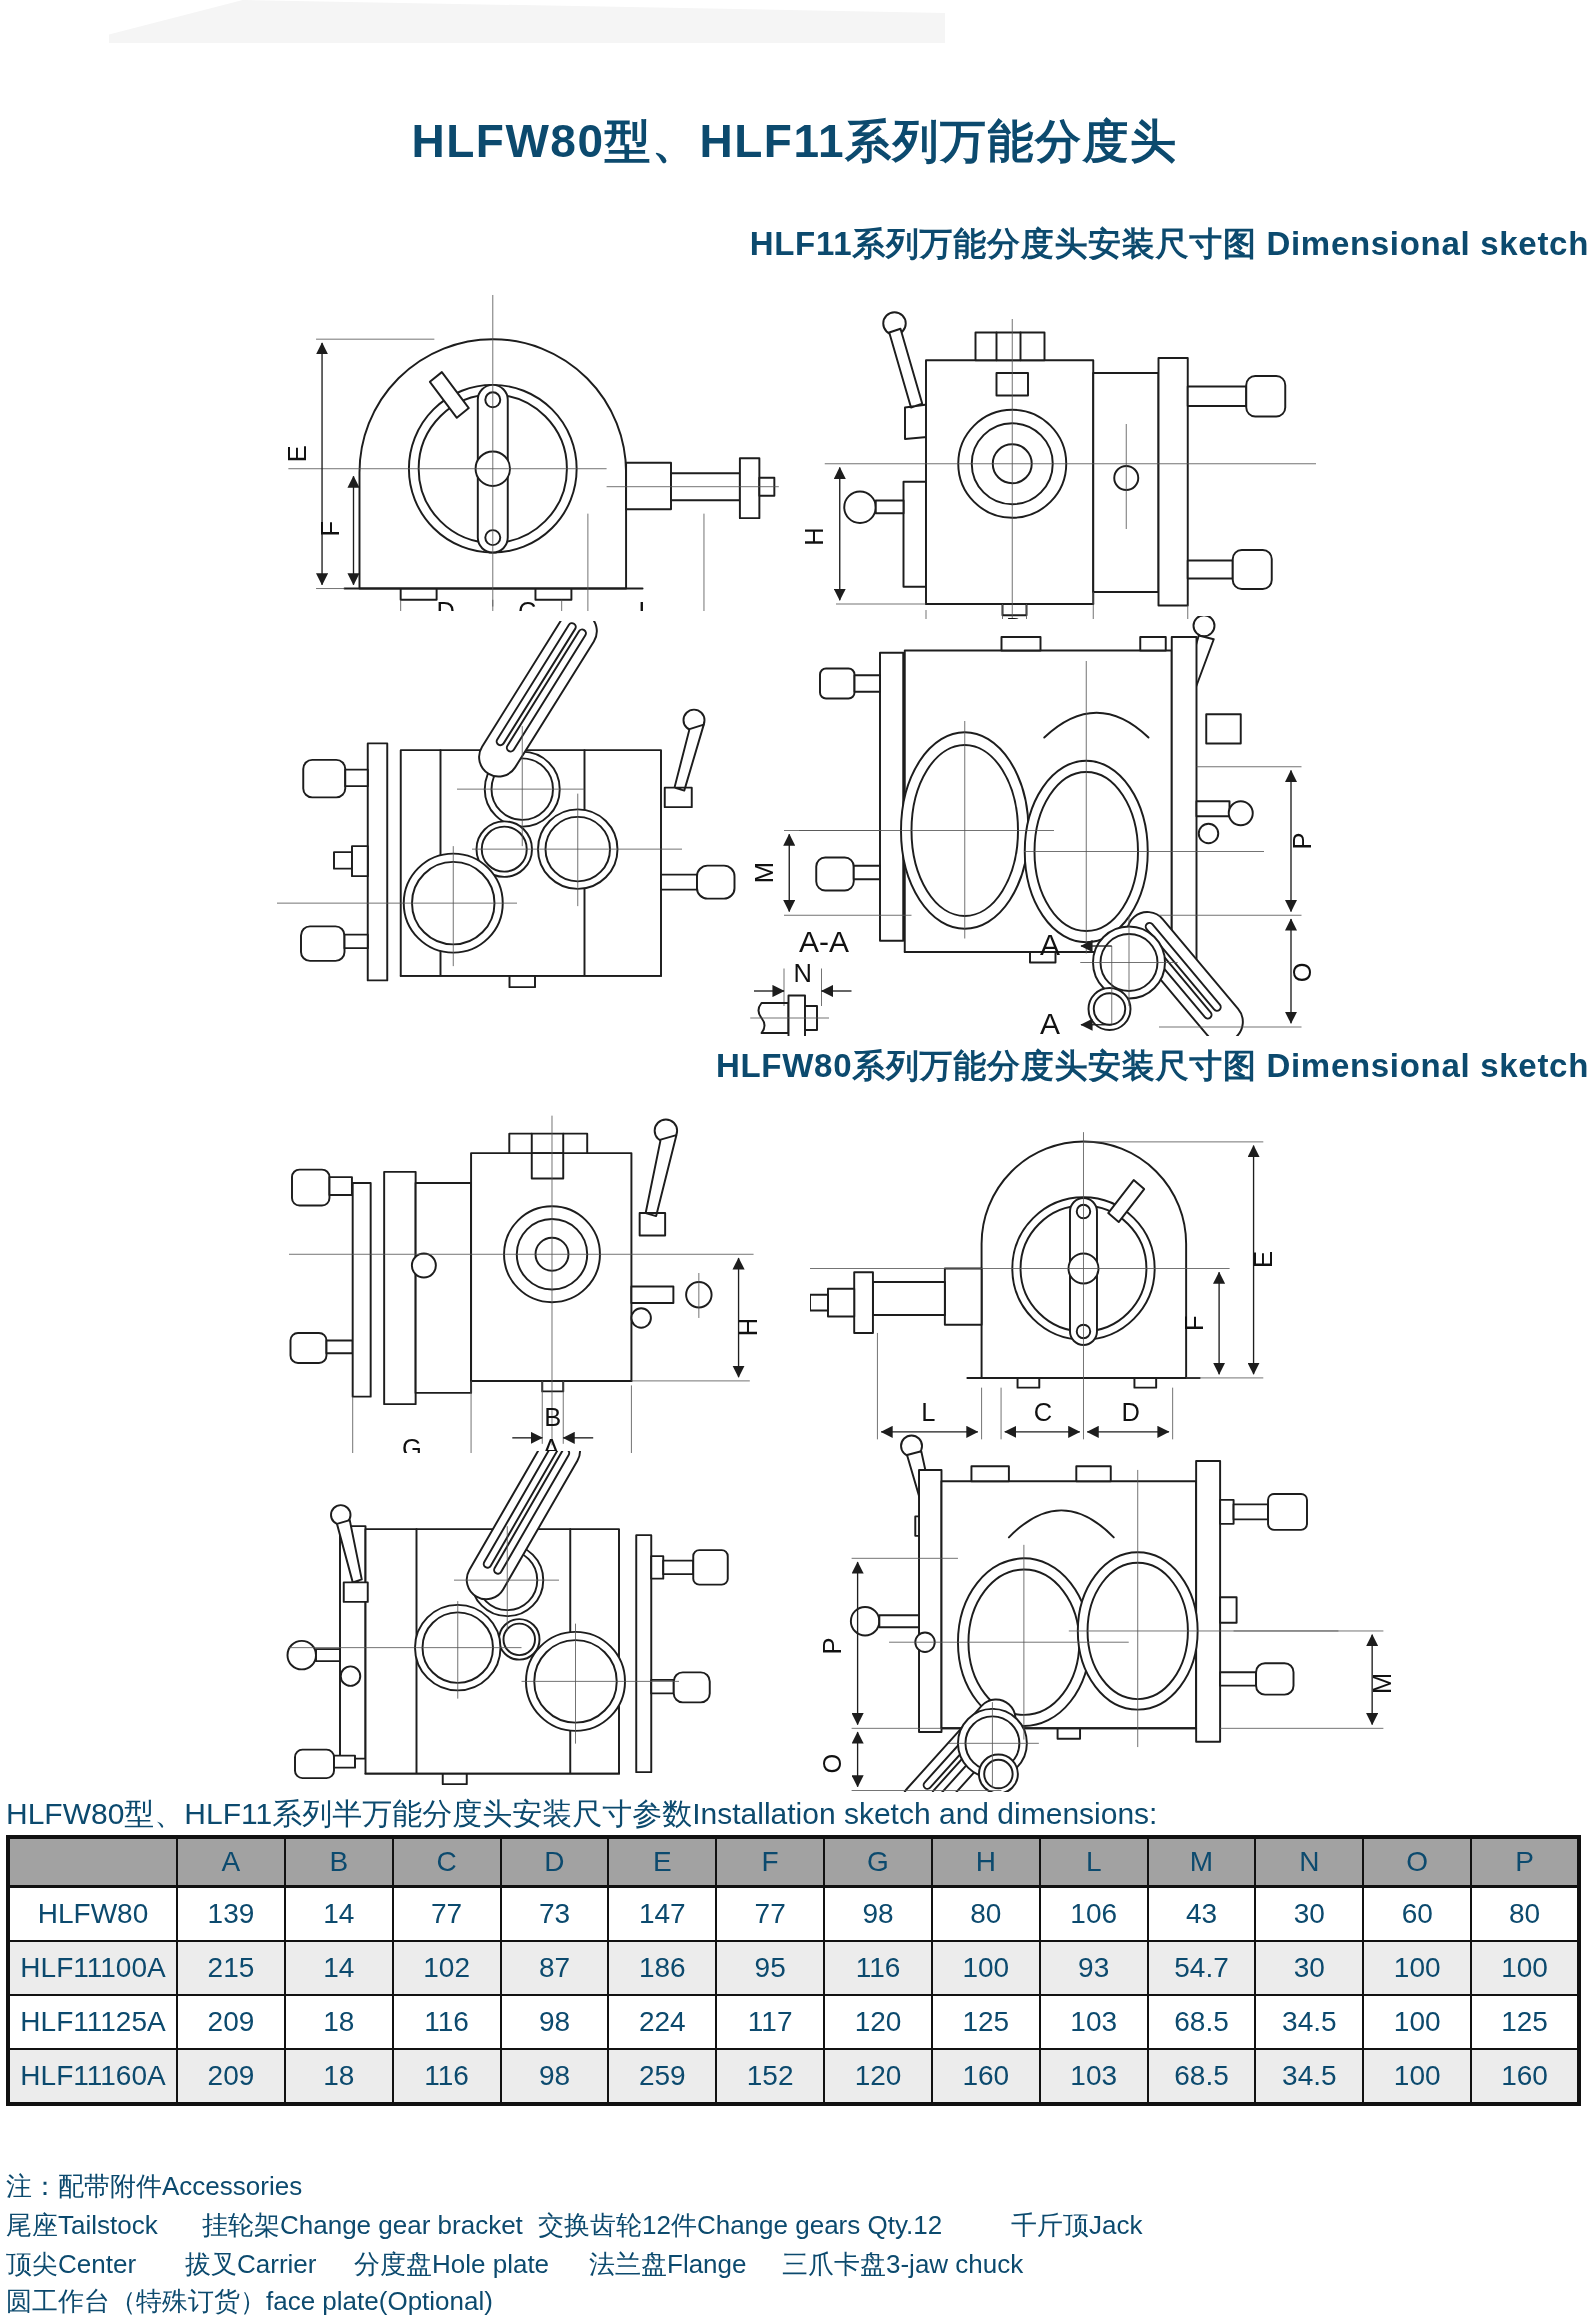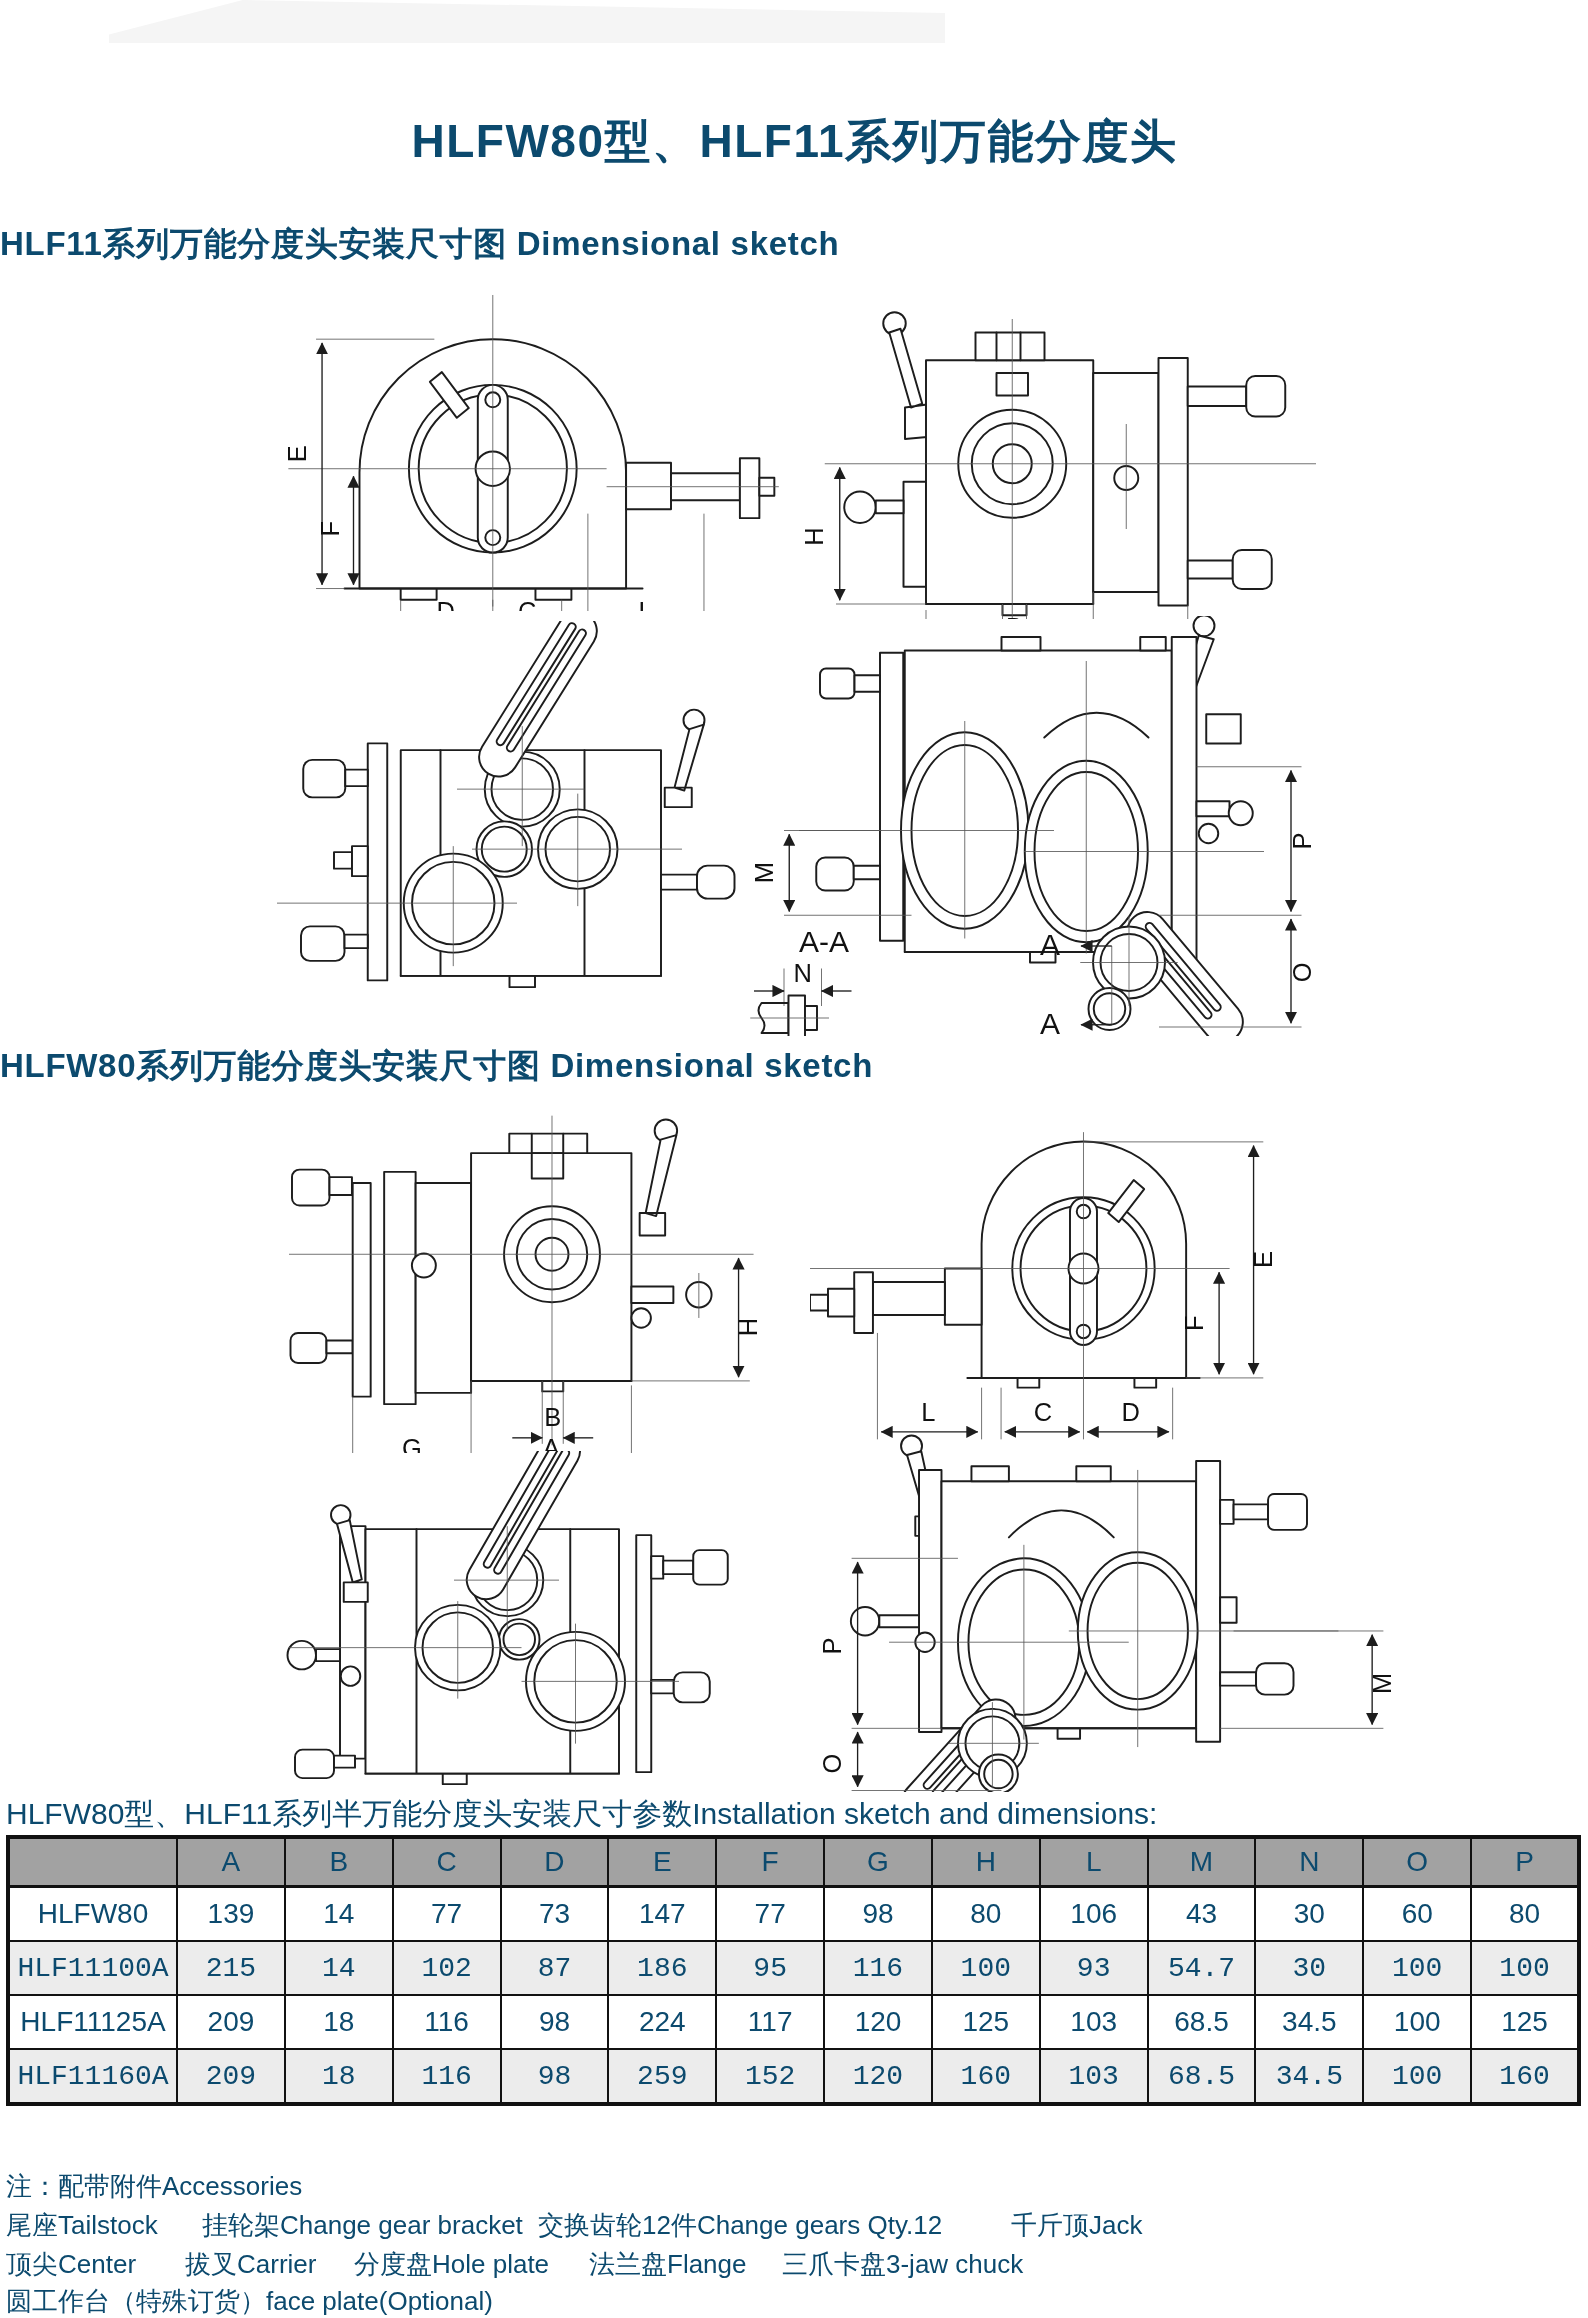--- a/index.html
+++ b/index.html
@@ -1,28 +1,28 @@
 <!DOCTYPE html>
 <html style="font-size:12px"><head>
 <meta charset="utf-8">
 <style>
   html,body{margin:0;padding:0;background:#e8e8e8;}
   .page{position:relative;width:1589px;height:2319px;background:#fff;overflow:hidden;
         font-family:"Liberation Sans",sans-serif;color:#0c4a6e;}
   .abs{position:absolute;}
   .smudge{background:#f5f5f5;clip-path:polygon(0 80%,16% 0,100% 30%,100% 100%,0 100%);}
   .title{width:100%;text-align:center;font-size:46px;font-weight:bold;letter-spacing:1.5px;}
-  .h2{width:100%;text-align:left;font-size:33px;font-weight:bold;letter-spacing:0.7px;}
+  .h2{width:100%;text-align:right;font-size:33px;font-weight:bold;letter-spacing:0.7px;}
   .caption{font-size:30px;font-weight:400;}
   .note{font-size:26px;}
   table.dims{border-collapse:collapse;table-layout:fixed;width:1575px;border:4.5px solid #111;}
   table.dims th,table.dims td{border:2.2px solid #111;text-align:center;font-size:28px;padding:0;}
   table.dims th{background:#a2a2a2;height:46px;font-weight:400;}
   table.dims td{height:52px;background:#fff;}
-  table.dims tr.shade td{background:#ececec;font-family:Liberation Mono, monospace;}
+  table.dims tr.shade td{background:#ececec;}
   table.dims .mcol{width:166px;}
   table.dims thead tr{border-bottom:3.7px solid #111;}
   svg .ln{fill:none;stroke:#1d1d1d;stroke-width:2.6;stroke-linejoin:round;stroke-linecap:round;}
   svg .fl{fill:#fff;stroke:#1d1d1d;stroke-width:2.6;stroke-linejoin:round;}
   svg .thin{fill:none;stroke:#555;stroke-width:1.1;}
   svg .dim{fill:none;stroke:#1d1d1d;stroke-width:1.8;}
   svg .lbl{font:400 34px "Liberation Sans",sans-serif;fill:#111;}
   svg .lbl2{font:400 40px "Liberation Sans",sans-serif;fill:#111;}
 </style>
 </head>

